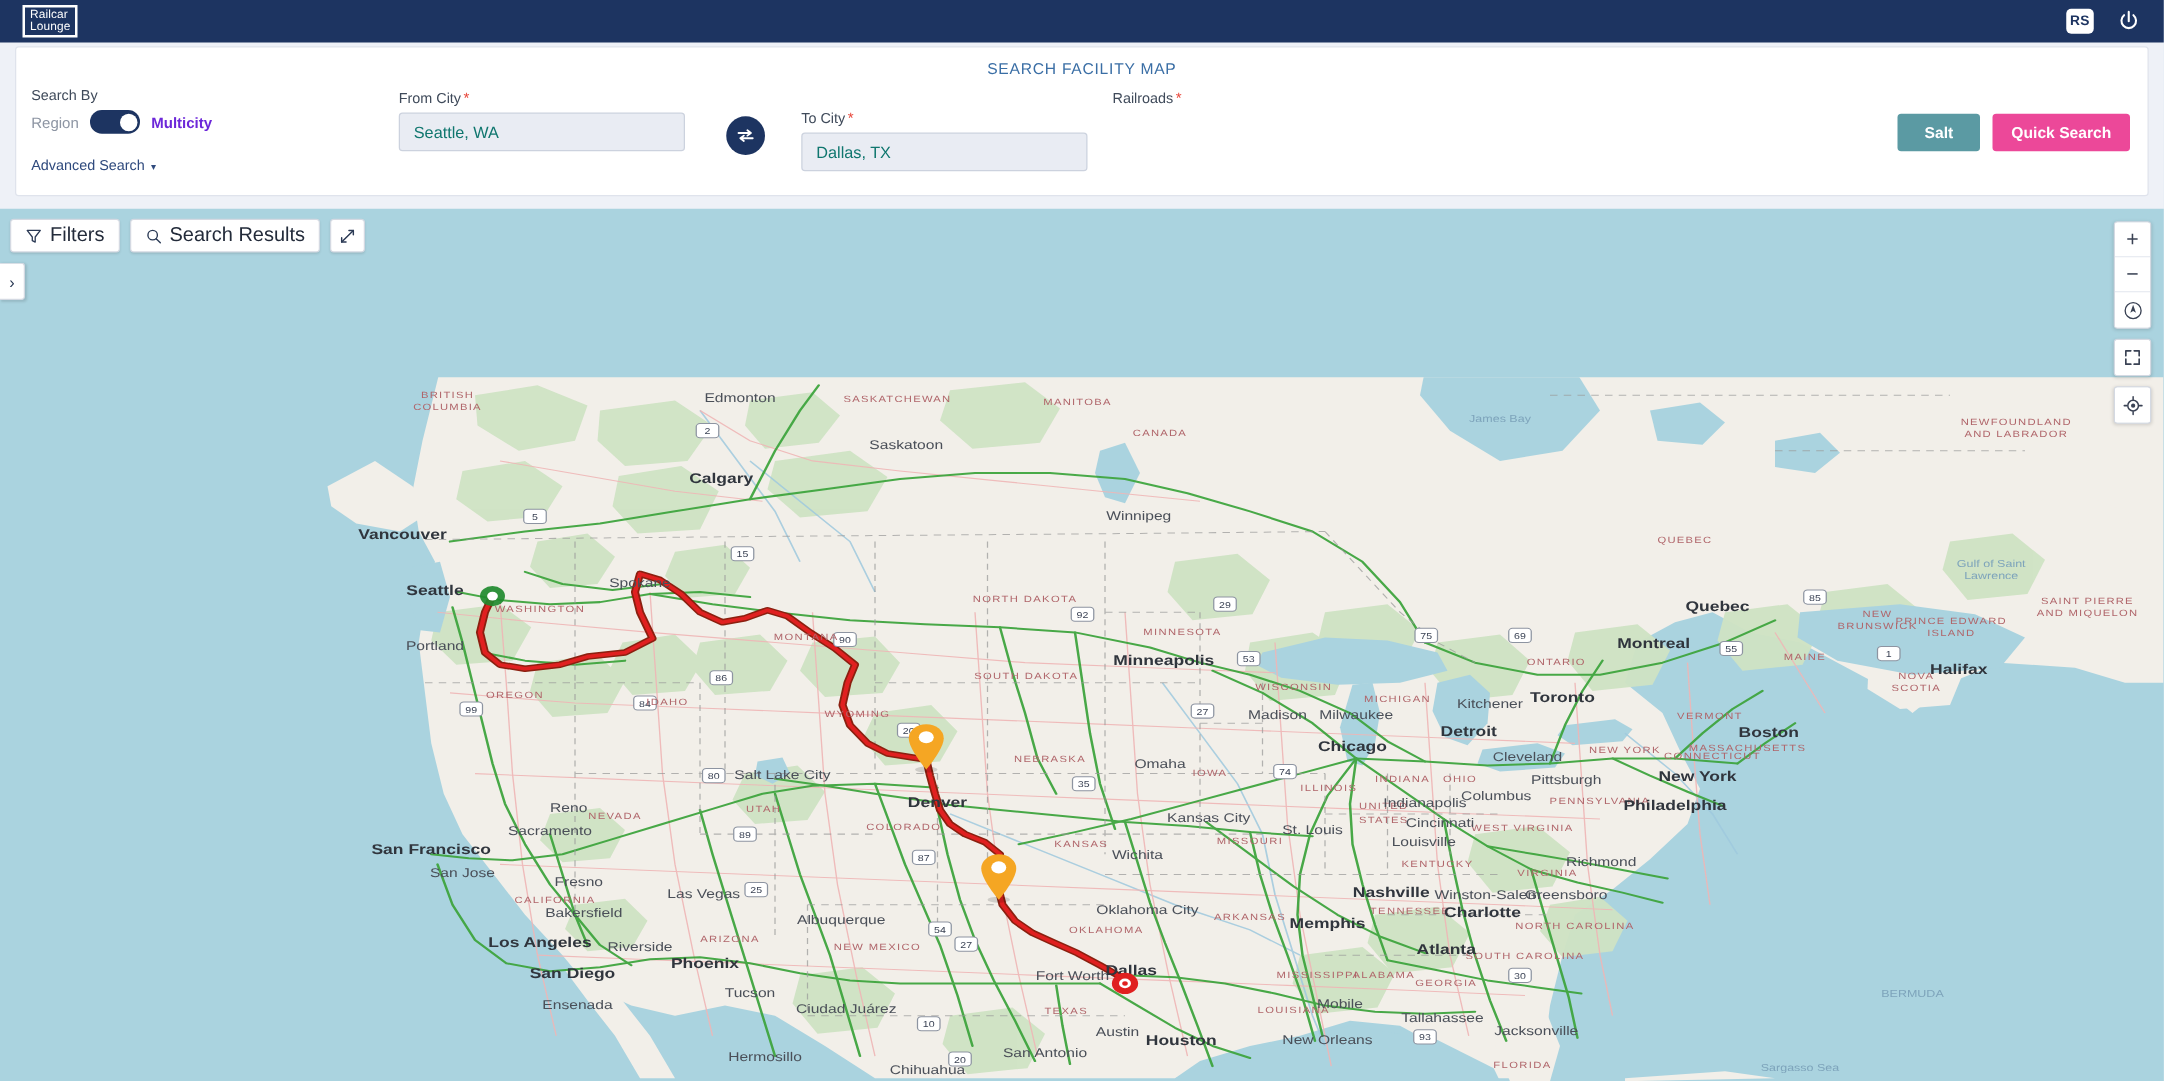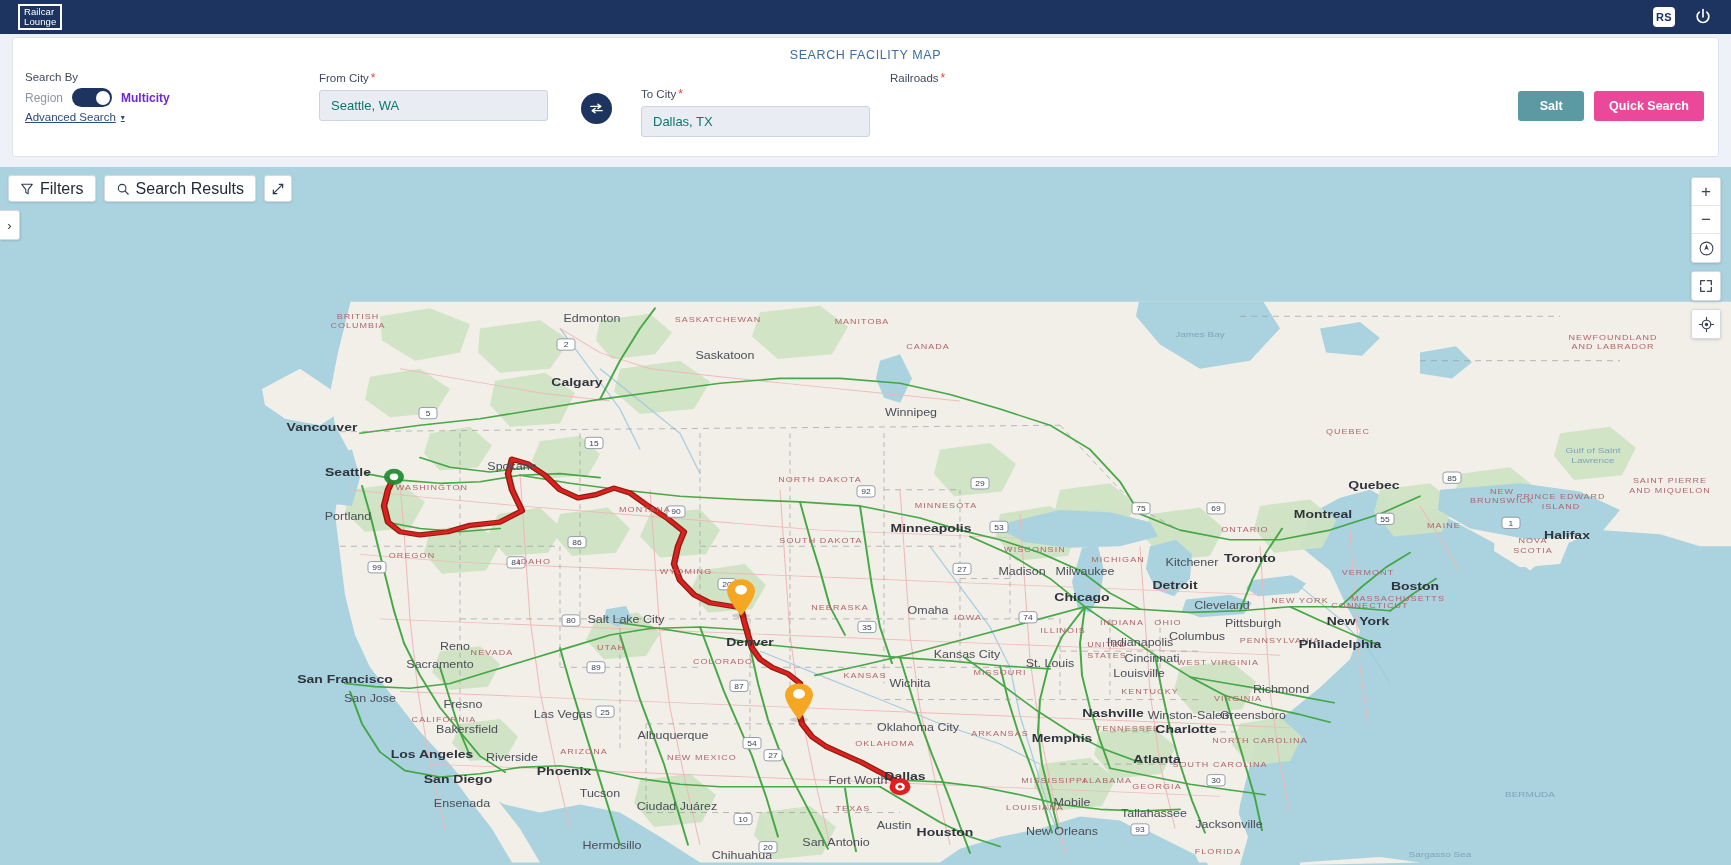--- a/index.html
+++ b/index.html
@@ -84,23 +84,23 @@
   .switch {
     width: 40px; height: 19px; border-radius: 11px;
     background: #1d3461; position: relative; cursor: pointer;
   }
   .switch .knob {
     position: absolute; top: 2.5px; right: 2.5px;
     width: 14px; height: 14px; border-radius: 50%;
     background: #ffffff;
   }
   .adv-link {
-    position: absolute; left: 12px; top: 40px;
+    position: absolute; left: 12px; top: 56px;
     font-size: 11.5px; color: #2f4a7d;
-    text-decoration: underline; cursor: pointer;
+    cursor: pointer;
     display: flex; align-items: center; gap: 5px;
   }
   .adv-chev { font-size: 8px; text-decoration: none; display:inline-block; }
 
   .grp-from { position: absolute; left: 306px; top: 0; width: 229px; }
   .grp-to   { position: absolute; left: 628px; top: 0; width: 229px; margin-top: 16px; }
   .grp-rr   { position: absolute; left: 877px; top: 0; width: 263px; }
 
   .txt-input {
     width: 100%; height: 31px;

